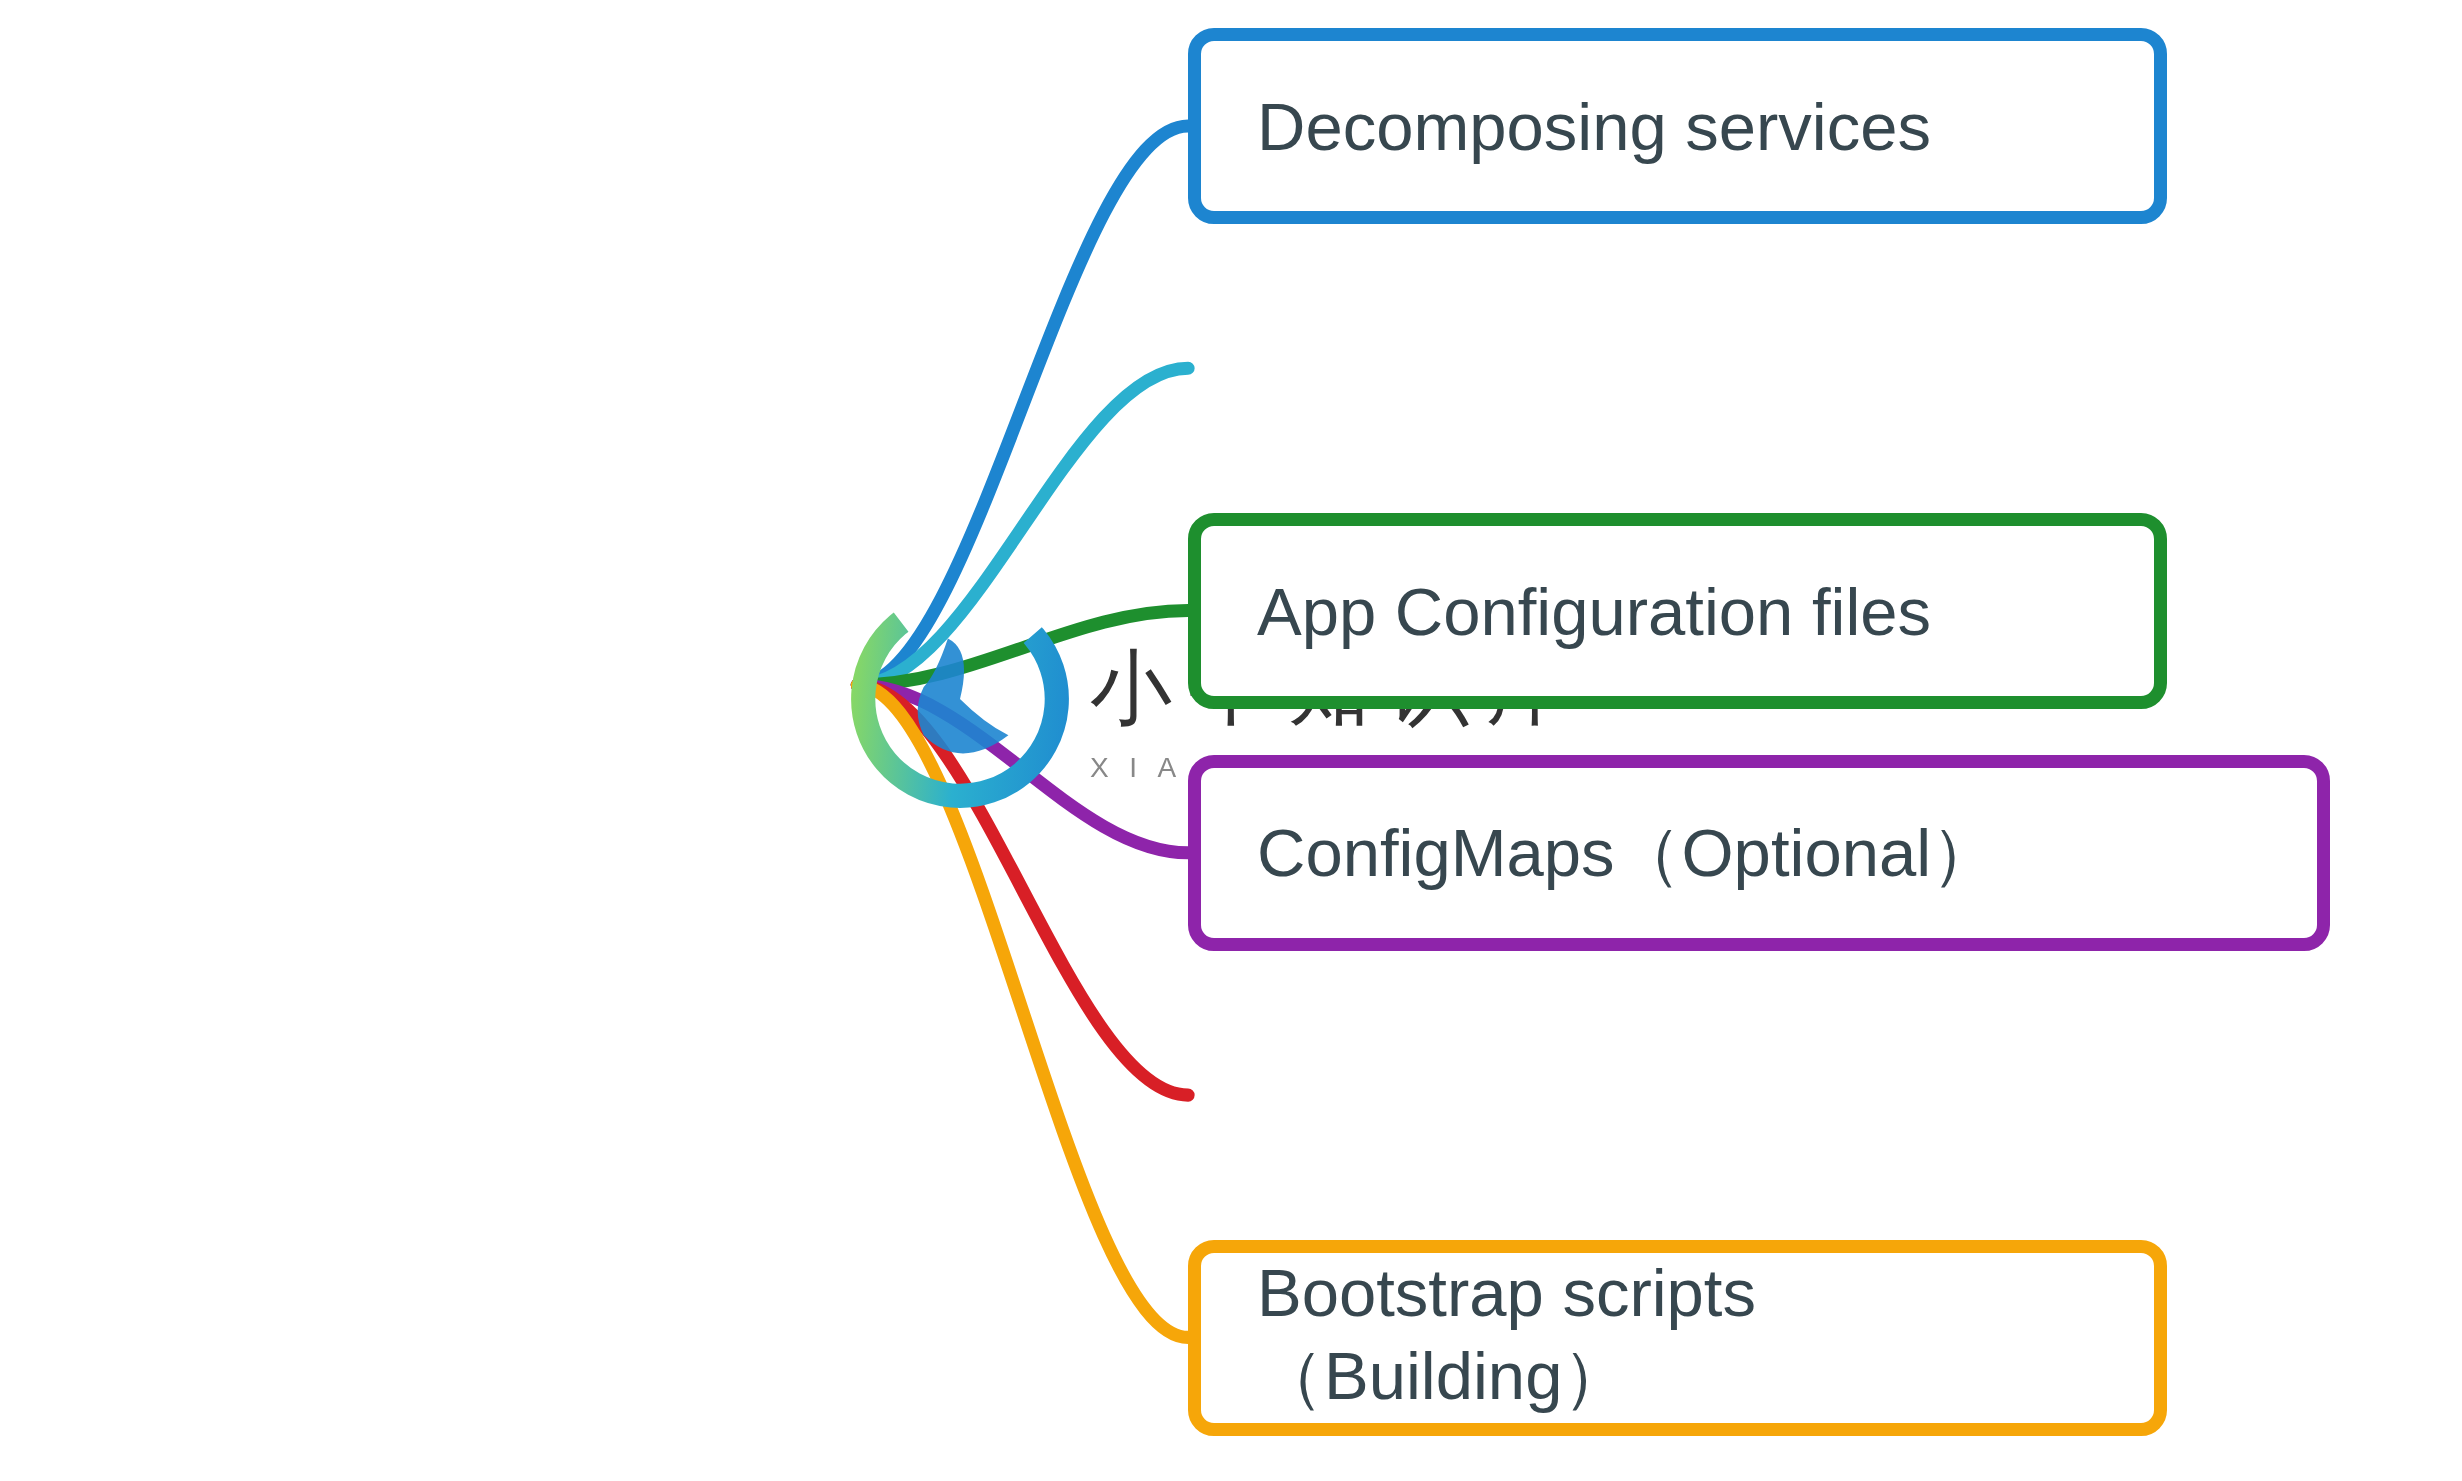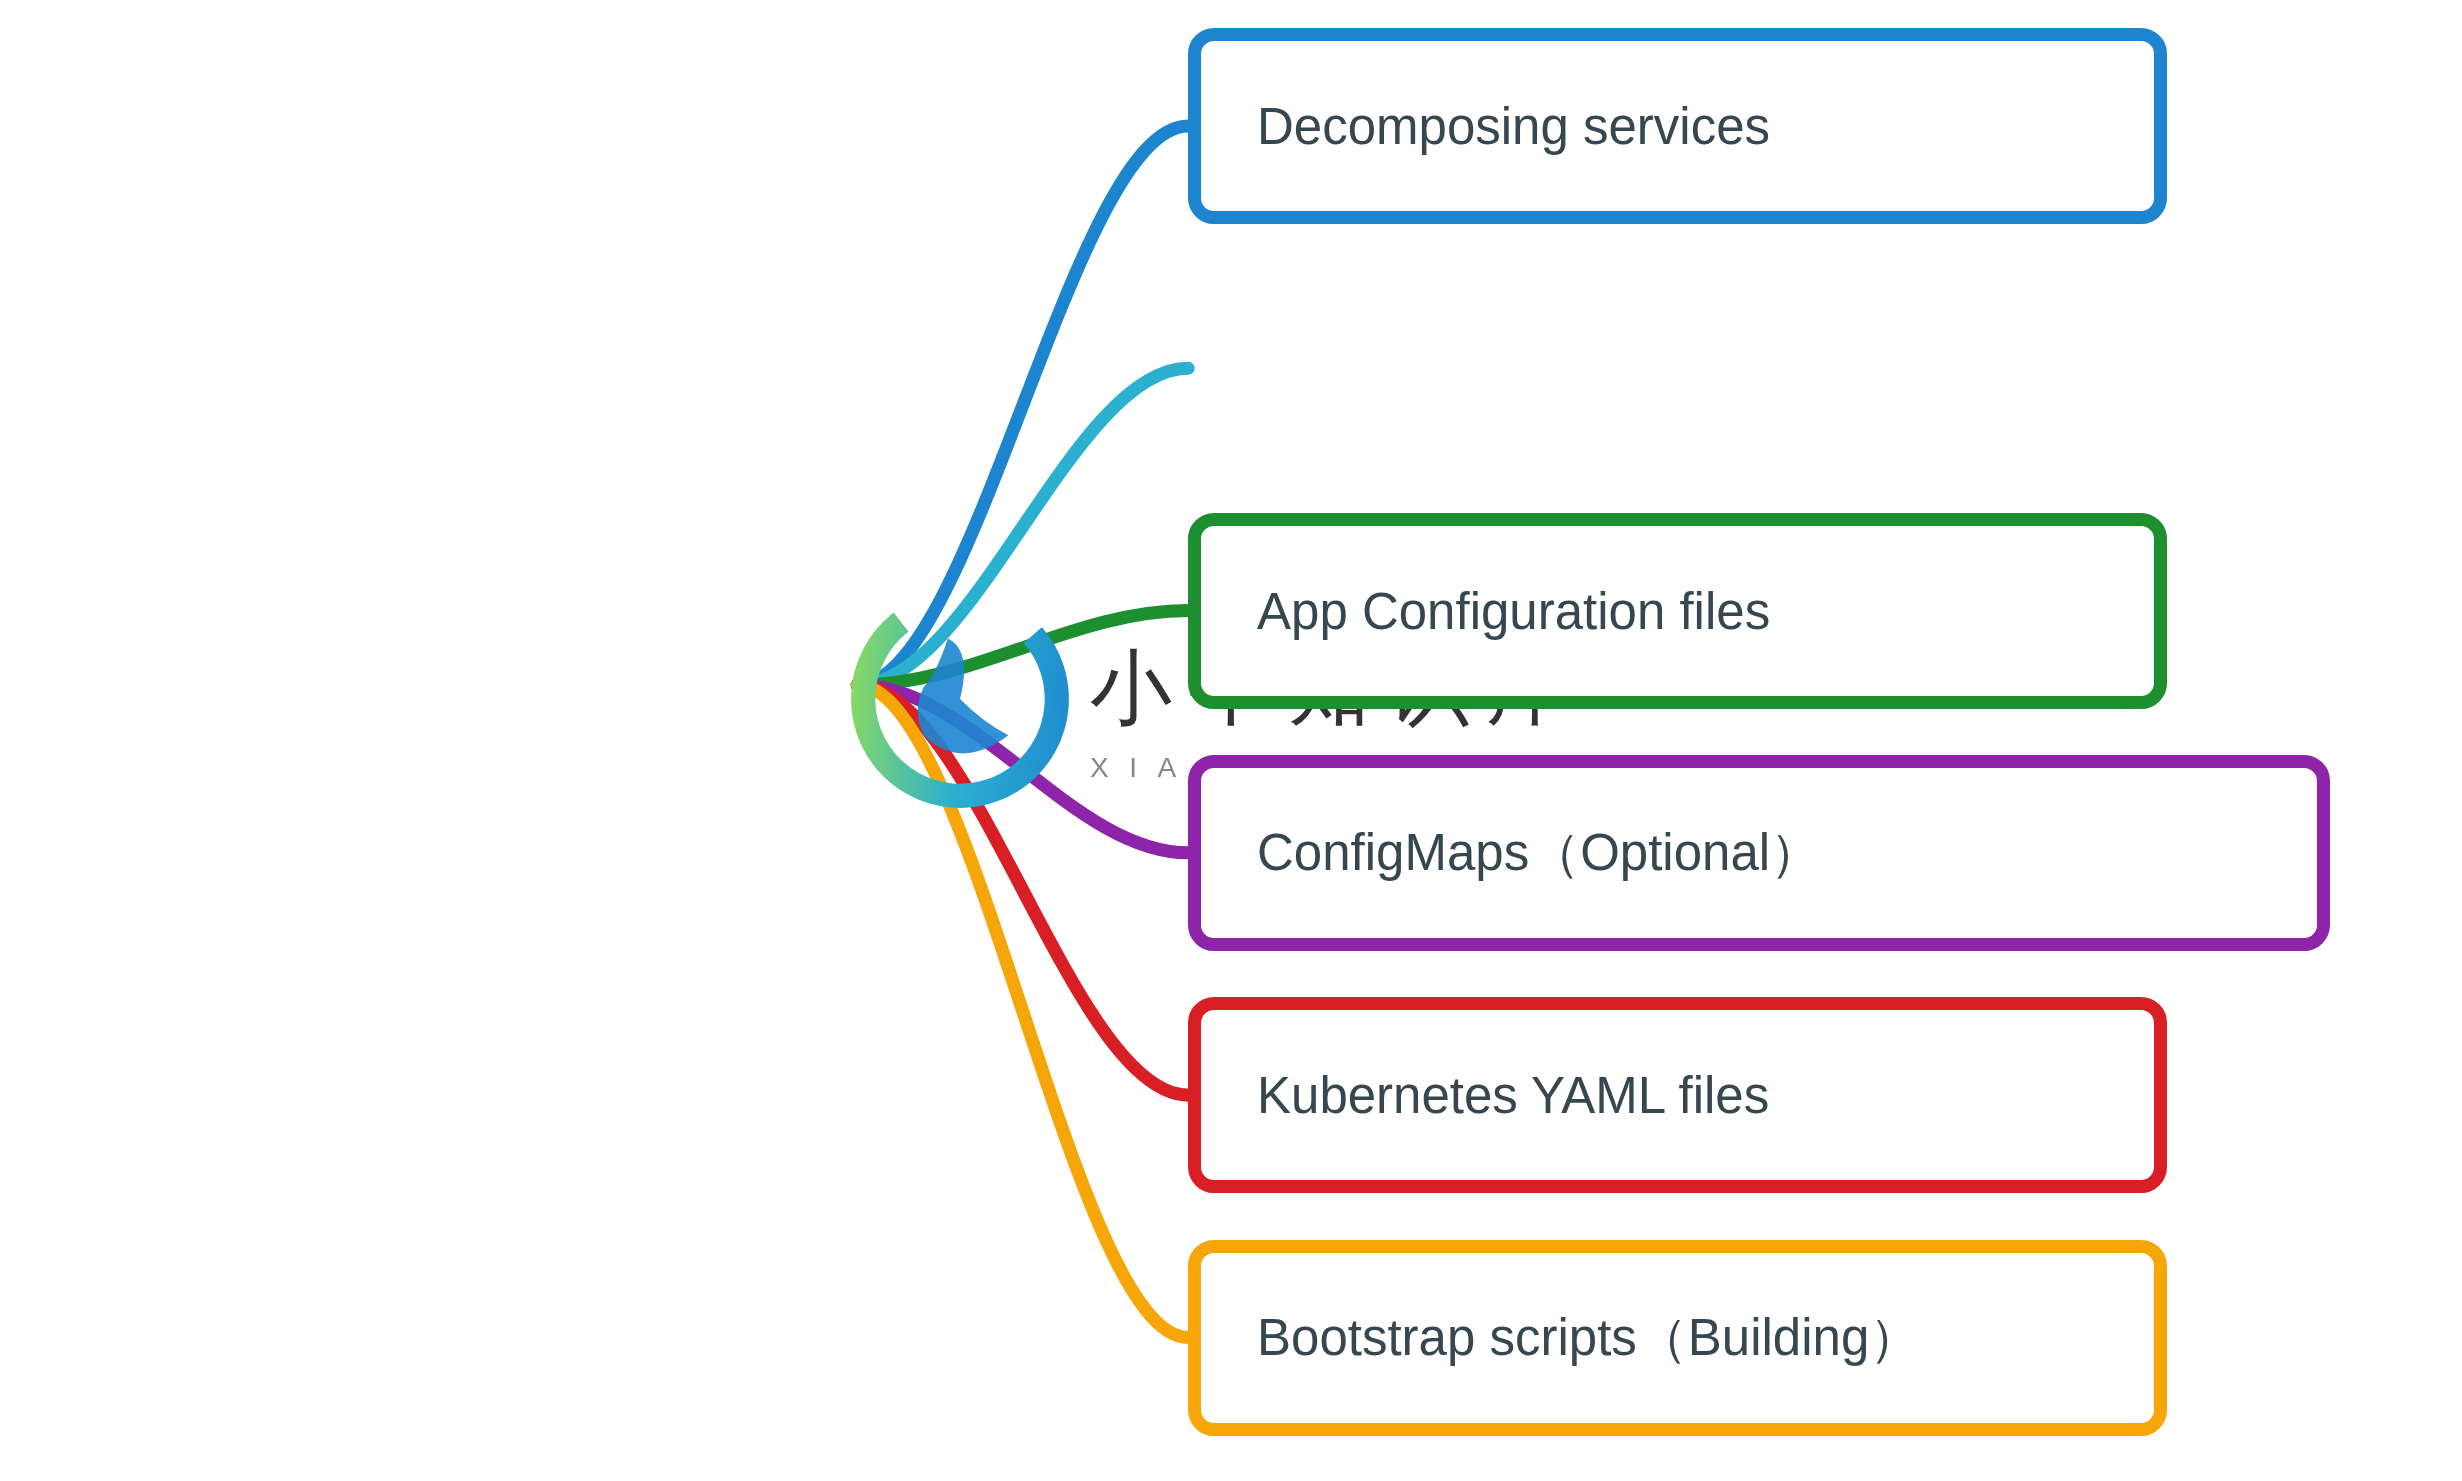--- a/index.html
+++ b/index.html
@@ -1,20 +1,20 @@
 <!DOCTYPE html>
 <html style="font-size:15px"><head>
 <meta charset="utf-8">
 <style>
   html,body{margin:0;padding:0;width:2462px;height:1482px;background:#fff;font-family:"Helvetica Neue",Arial,"PingFang SC","Microsoft YaHei",sans-serif;font-weight:300;}
   .canvas{position:relative;width:2462px;height:1482px;}
   svg.connectors{position:absolute;left:0;top:0;width:2462px;height:1482px;pointer-events:none;}
   .node{position:absolute;box-sizing:border-box;display:flex;align-items:center;justify-content:center;padding:18.6px 37px;font-size:67px;color:#37474f;border-radius:26px;background:#fff;}
   .root{border:3.7px solid #000;text-align:center;line-height:1.25;font-size:75px;}
-  .child{justify-content:flex-start;padding-left:56px;font-size:51px;}
+  .child{justify-content:flex-start;padding-left:56px;font-size:67px;}
   .watermark{position:absolute;pointer-events:none;}
   .watermark .title{font-size:82px;color:#333;letter-spacing:17px;font-weight:400;}
   .watermark .sub{font-size:28px;color:#888;letter-spacing:20.5px;margin-top:7.5px;}
   .logo{position:absolute;pointer-events:none;}
 </style>
 </head>
 <body>
 <div class="canvas">
 
 <svg class="connectors" viewBox="0 0 2642 1590" width="2462" height="1482">
@@ -47,20 +47,17 @@
 
 <div class="node child" style="left: 1188px; top: 28px; width: 979px; height: 196px; border: 13px solid rgb(29, 133, 208);">
       <span>Decomposing services</span>
     </div>
     <div class="node child" style="left: 1188px; top: 513px; width: 979px; height: 196px; border: 13px solid rgb(30, 143, 46); text-align: center;">
       <span>App Configuration files</span>
     </div>
     <div class="node child" style="left: 1188px; top: 755px; width: 1142px; height: 196px; border: 13px solid rgb(142, 36, 170);">
       <span>ConfigMaps（Optional）</span>
     </div>
-    <div class="node child" style="left: 1188px; top: 997px; width: 979px; height: 196px; border: 13px solid rgb(216, 31, 38);">
-      <span>Kubernetes YAML files</span>
-    </div>
     <div class="node child" style="left: 1188px; top: 1240px; width: 979px; height: 196px; border: 13px solid rgb(246, 166, 9);">
       <span>Bootstrap scripts（Building）</span>
     </div>
   </div>
 
 
 </body></html>

